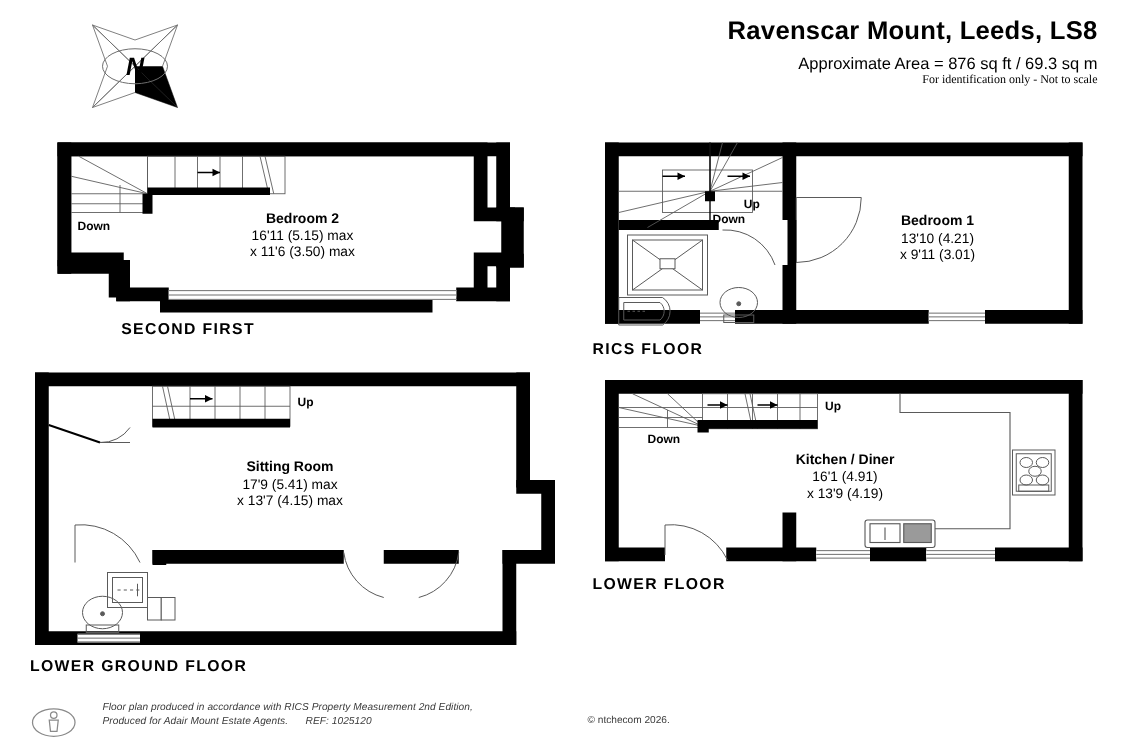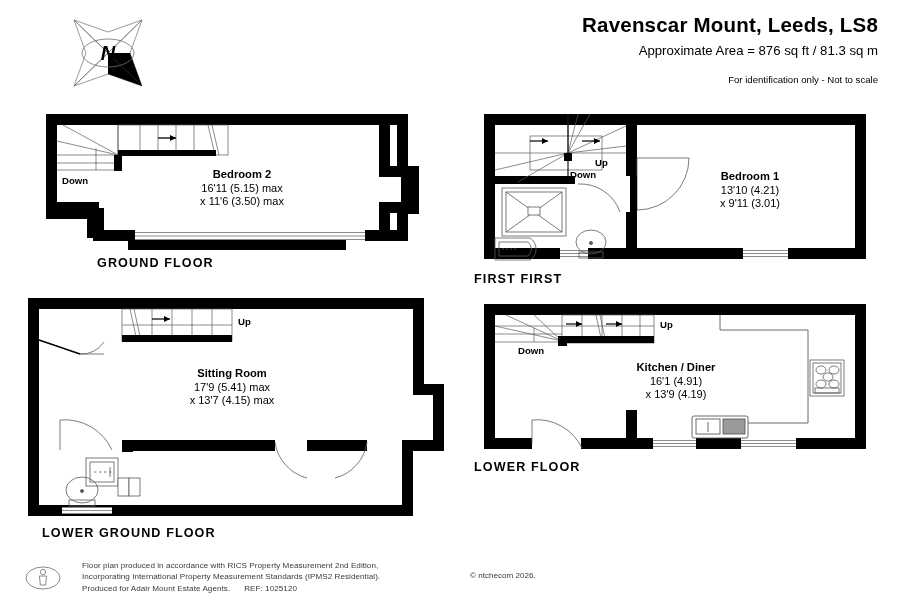--- a/index.html
+++ b/index.html
@@ -37,22 +37,23 @@
     line-height: 1.25;
     white-space: nowrap;
   }
   #area {
     font-size: 13.2px;
     margin-top: 5px;
     line-height: 1.2;
   }
   #disclaimer {
     font-size: 9.6px;
-    margin-top: 16px;
+    margin-top: 0;
     line-height: 1.2;
+    font-family: Liberation Serif, serif;
   }
 
   
   #compass {
     position: absolute;
     left: 58px;
     top: 14px;
     width: 100px;
     height: 78px;
   }
@@ -104,40 +105,41 @@
     height: 32px;
   }
   #footer-text {
     position: absolute;
     left: 58px;
     top: 0px;
     font-size: 8.1px;
     line-height: 1.42;
     color: #3a3a3a;
     white-space: nowrap;
+    font-style: italic;
   }
   #footer-text div { letter-spacing: 0.05px; }
   #copyright {
     position: absolute;
     left: 446px;
     top: 11.4px;
     font-size: 8.1px;
     color: #3a3a3a;
     white-space: nowrap;
   }
   .ref-gap { display: inline-block; width: 14px; }
 </style>
 </head>
 <body>
 
 <div class="stage">
 
   <div id="header">
     <div id="title">Ravenscar Mount, Leeds, LS8</div>
-    <div id="area">Approximate Area = 876 sq ft / 81.3 sq m</div>
+    <div id="area">Approximate Area = 876 sq ft / 69.3 sq m</div>
     <div id="disclaimer">For identification only - Not to scale</div>
   </div>
 
   <div id="compass">
     <svg width="100" height="78" viewBox="0 0 100 78">
 
       <g stroke="#6e6e6e" stroke-width="0.7" fill="none">
         <path d="M50 39 L16 6 L28 39 L16 72 Z"></path>
         <path d="M50 39 L84 6 L72 39 L84 72 Z"></path>
         <path d="M50 39 L16 6 L50 18 L84 6 Z"></path>
@@ -216,21 +218,21 @@
         <polygon points="136,30 130,27 130,33" fill="#000000" stroke="none"></polygon>
       </g>
       <text class="stair-word" x="22" y="76">Down</text>
 
       <g>
         <text class="rm-name" x="202" y="70">Bedroom 2</text>
         <text class="rm-dim" x="202" y="84">16'11 (5.15) max</text>
         <text class="rm-dim" x="202" y="97">x 11'6 (3.50) max</text>
       </g>
     </svg>
-    <div class="floor-label" style="left:57px; top:148px;">GROUND FLOOR</div>
+    <div class="floor-label" style="left:57px; top:148px;">SECOND FIRST</div>
   </div>
 
   <div class="floor" id="first-floor" style="left:478px; top:108px;">
     <svg width="400" height="160" viewBox="0 0 400 160">
 
       <g fill="#000000">
         <rect x="6" y="6" width="382" height="11"></rect>
         <rect x="6" y="6" width="11" height="145"></rect>
         <rect x="377" y="6" width="11" height="145"></rect>
         <rect x="6" y="140" width="76" height="11"></rect>
@@ -308,21 +310,21 @@
         <rect x="101" y="144" width="24" height="6"></rect>
         <circle cx="113" cy="135" r="1.6" fill="#5a5a5a"></circle>
       </g>
 
       <g>
         <text class="rm-name" x="272" y="72">Bedroom 1</text>
         <text class="rm-dim" x="272" y="86">13'10 (4.21)</text>
         <text class="rm-dim" x="272" y="99">x 9'11 (3.01)</text>
       </g>
     </svg>
-    <div class="floor-label" style="left:-4px; top:164px;">FIRST FIRST</div>
+    <div class="floor-label" style="left:-4px; top:164px;">RICS FLOOR</div>
   </div>
 
   <div class="floor" id="lower-ground-floor" style="left:22px; top:292px;">
     <svg width="440" height="230" viewBox="0 0 440 230">
 
       <g fill="#000000">
         <rect x="6" y="6" width="396" height="11"></rect>
         <rect x="6" y="6" width="11" height="218"></rect>
         <rect x="391" y="6" width="11" height="92"></rect>
         <rect x="391" y="92" width="31" height="11"></rect>
@@ -397,21 +399,21 @@
         <rect x="47" y="208" width="26" height="6"></rect>
         <circle cx="60" cy="199" r="1.6" fill="#5a5a5a"></circle>
       </g>
 
       <g>
         <text class="rm-name" x="210" y="85">Sitting Room</text>
         <text class="rm-dim" x="210" y="99">17'9 (5.41) max</text>
         <text class="rm-dim" x="210" y="112">x 13'7 (4.15) max</text>
       </g>
     </svg>
-    <div class="floor-label" style="left:20px; top:234px;">LOWER GROUND FLOOR</div>
+    <div class="floor-label" style="left:2px; top:234px;">LOWER GROUND FLOOR</div>
   </div>
 
   <div class="floor" id="ground-floor" style="left:478px; top:298px;">
     <svg width="400" height="160" viewBox="0 0 400 160">
 
       <g fill="#000000">
         <rect x="6" y="6" width="382" height="11"></rect>
         <rect x="6" y="6" width="11" height="145"></rect>
         <rect x="377" y="6" width="11" height="145"></rect>
         <rect x="6" y="140" width="48" height="11"></rect>
@@ -502,19 +504,18 @@
   <div id="footer">
     <div id="footer-icon">
       <svg width="38" height="32" viewBox="0 0 38 32">
         <ellipse cx="19" cy="16" rx="17" ry="11" fill="none" stroke="#8a8a8a" stroke-width="1"></ellipse>
         <circle cx="19" cy="10" r="2.6" fill="none" stroke="#8a8a8a" stroke-width="1"></circle>
         <path d="M 15.4 14 L 22.6 14 L 21.6 23 L 16.4 23 Z" fill="none" stroke="#8a8a8a" stroke-width="1"></path>
       </svg>
     </div>
     <div id="footer-text">
       <div>Floor plan produced in accordance with RICS Property Measurement 2nd Edition,</div>
-      <div>Incorporating International Property Measurement Standards (IPMS2 Residential).</div>
       <div><span>Produced for Adair Mount Estate Agents.</span><span class="ref-gap"></span><span>REF: 1025120</span></div>
     </div>
     <div id="copyright">© ntchecom 2026.</div>
   </div>
 
 </div>
 
 </body></html>

